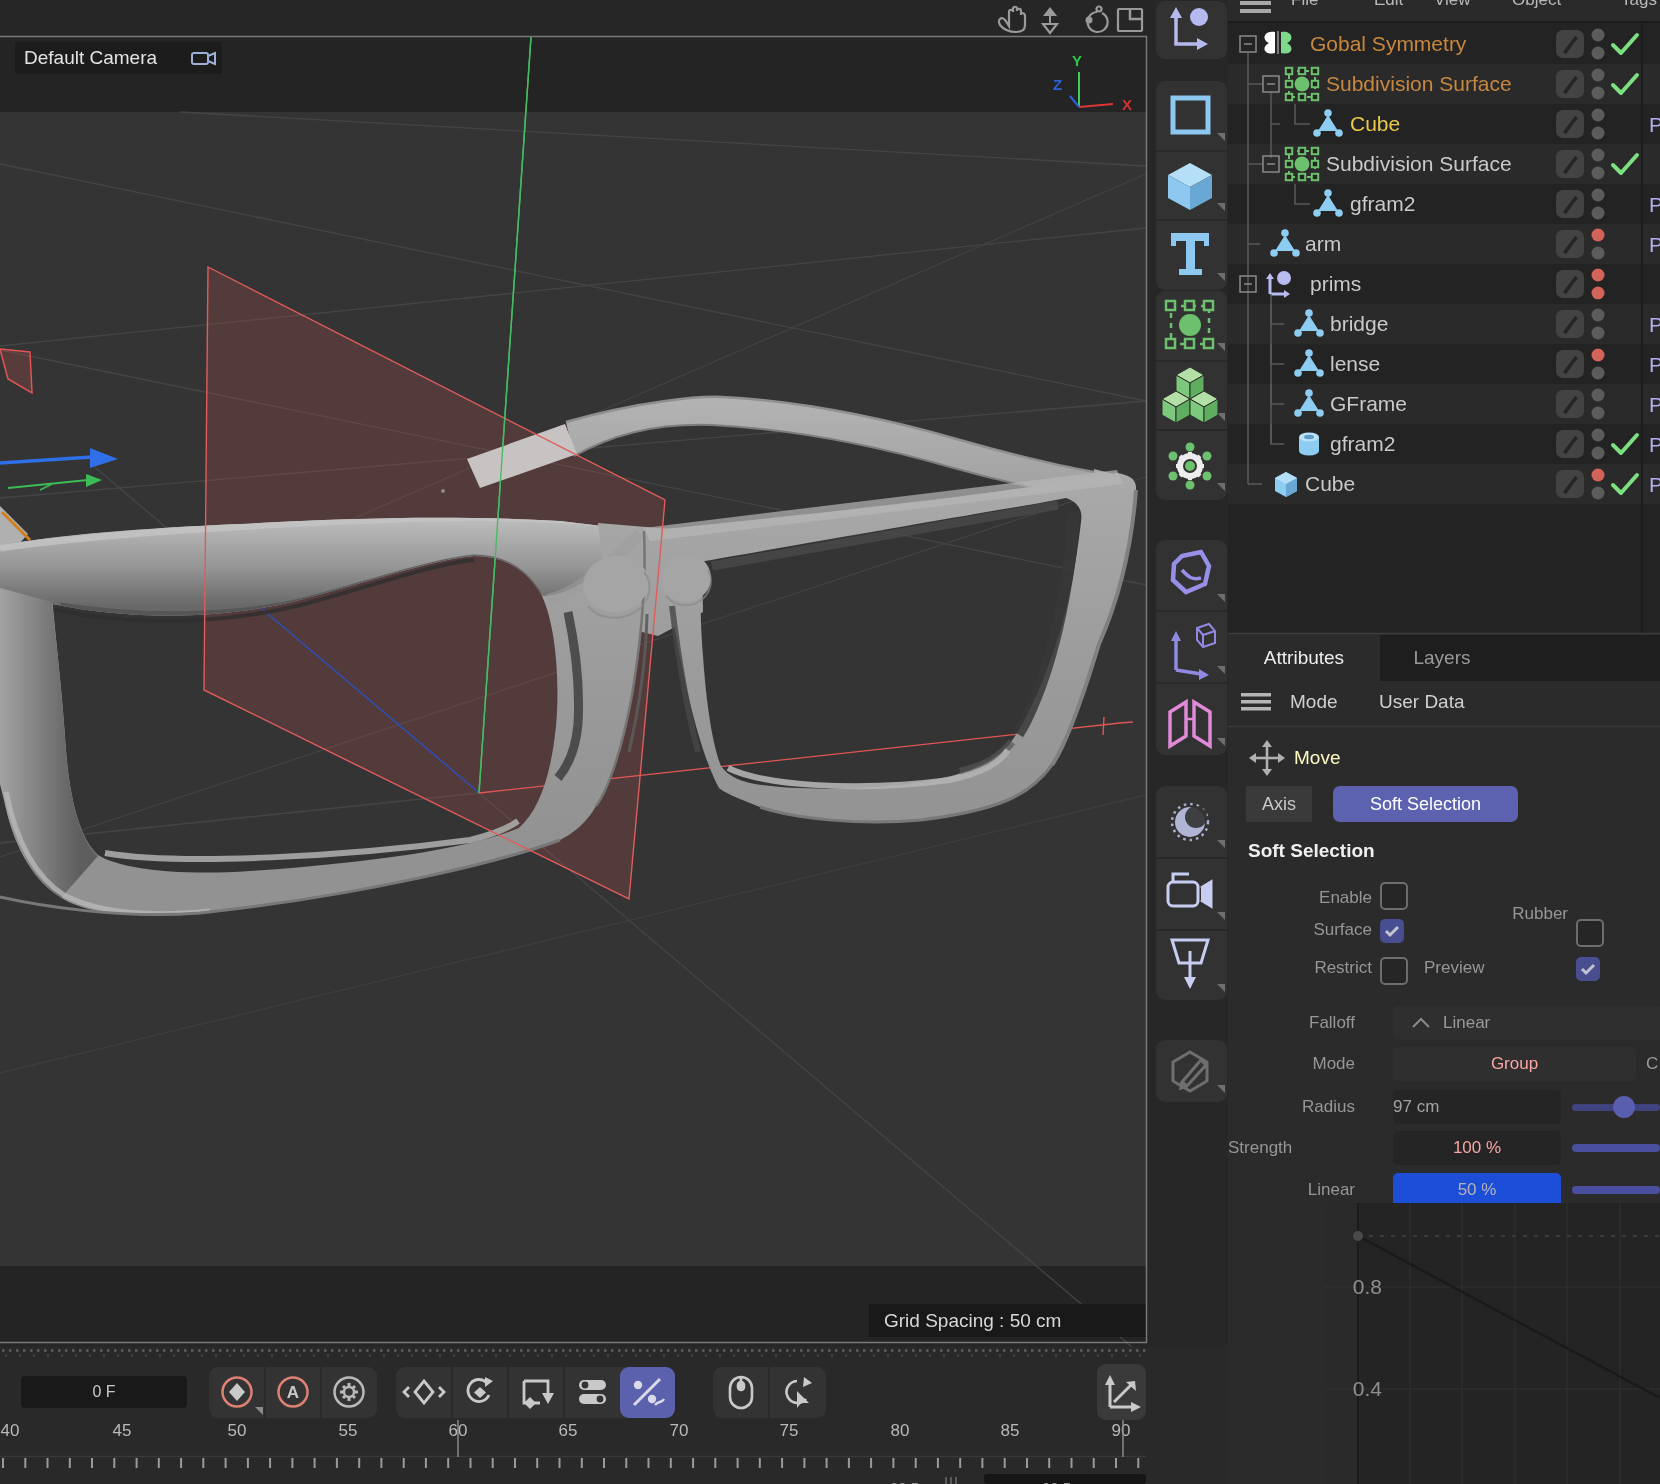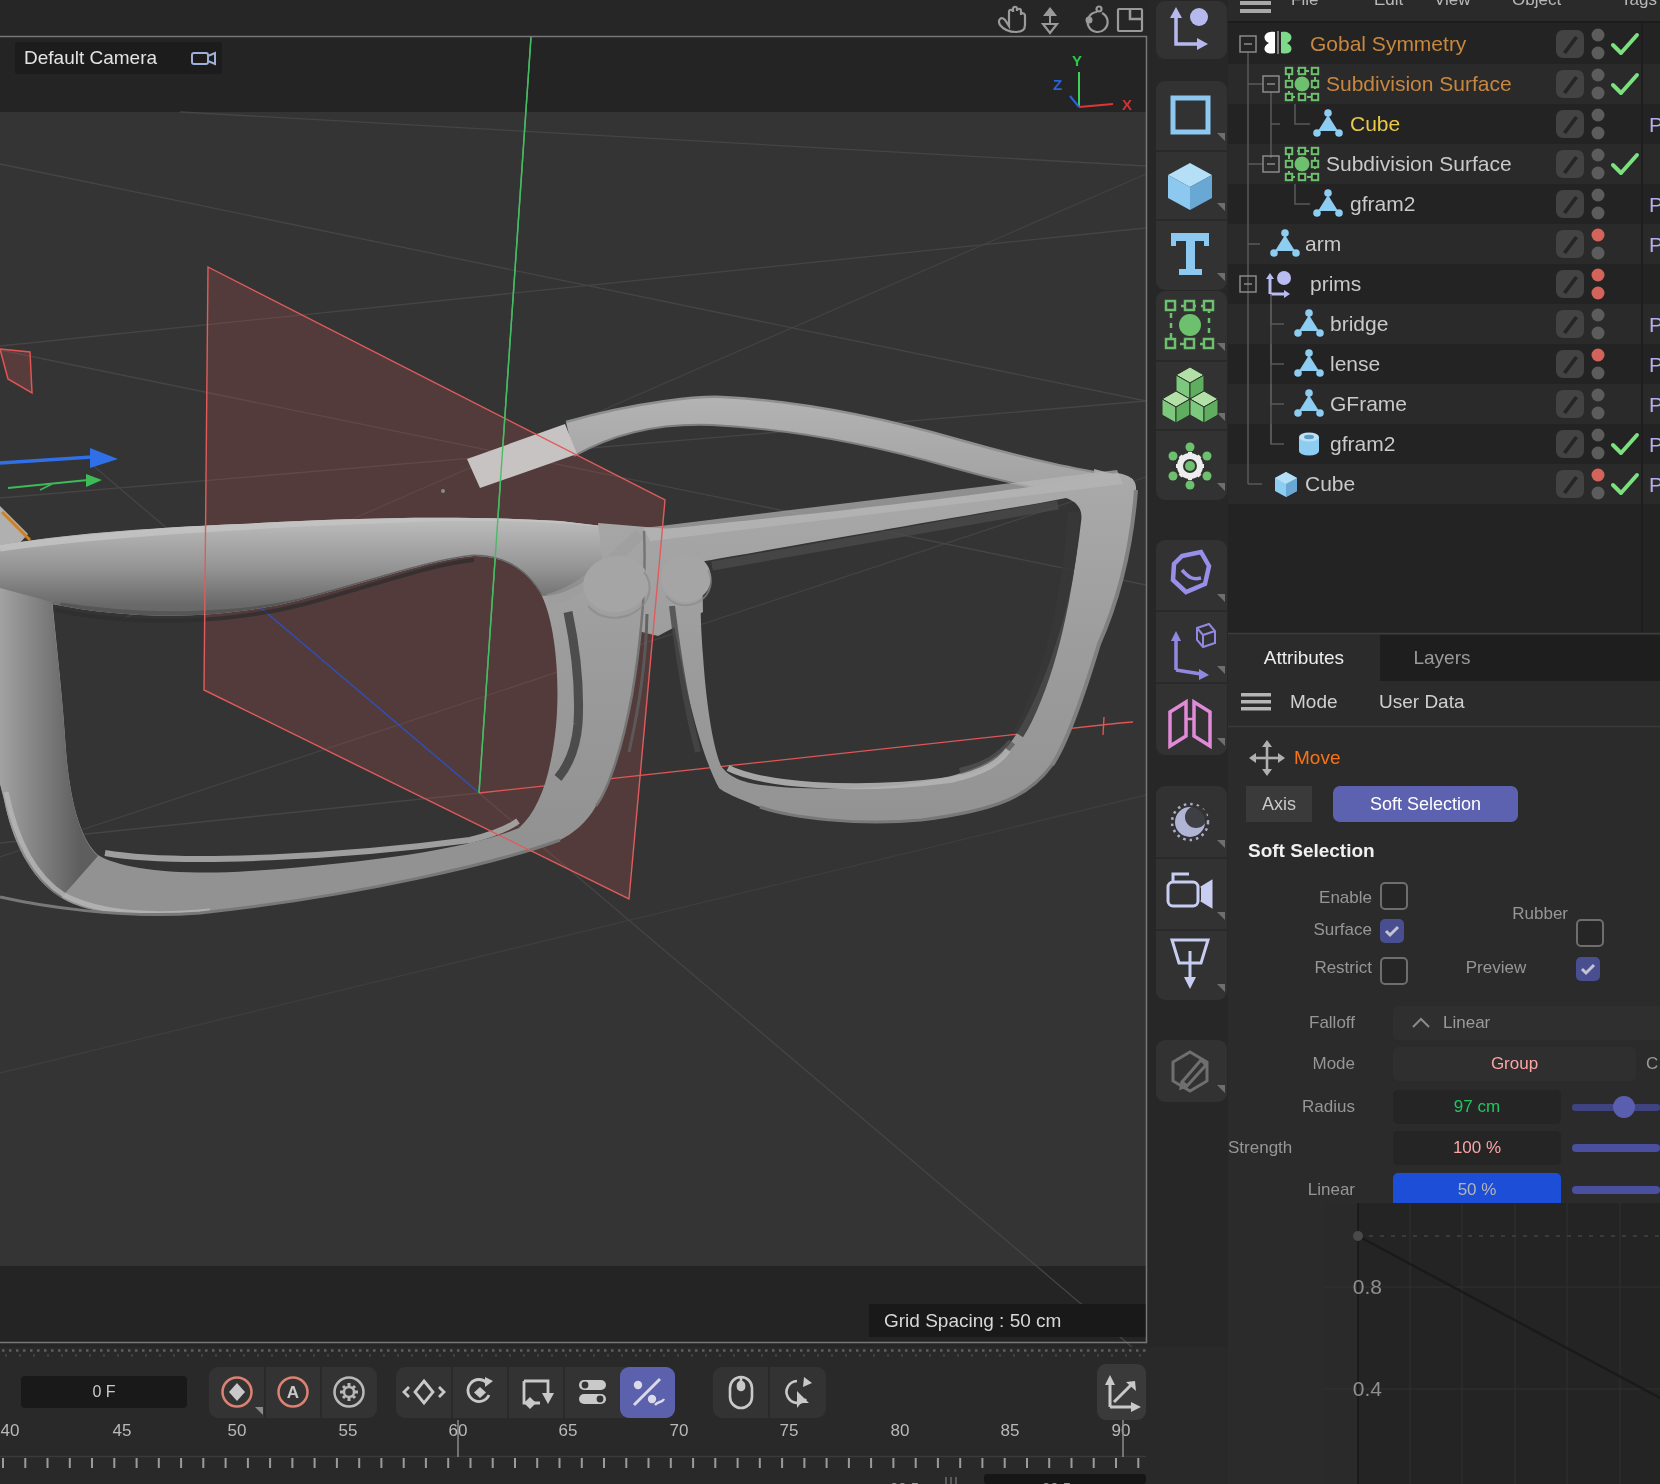--- a/index.html
+++ b/index.html
@@ -609,56 +609,56 @@
  <svg class="abs" style="left:21px;top:13px" width="36" height="36" viewBox="0 0 36 36">
   <g stroke="#b0b0b0" stroke-width="2.6" fill="#b0b0b0">
    <path d="M18,4 L18,32"></path>
         <path d="M4,18 L32,18"></path>
    <path d="M18,0 L13,7 L23,7 Z" stroke="none"></path>
         <path d="M18,36 L13,29 L23,29 Z" stroke="none"></path>
    <path d="M0,18 L7,13 L7,23 Z" stroke="none"></path>
         <path d="M36,18 L29,13 L29,23 Z" stroke="none"></path>
   </g>
  </svg>
- <div class="abs" style="left:66px;top:20px;font-size:19px;color:#f97316">Move</div>
+ <div class="abs" style="left:66px;top:20px;font-size:19px;color:#fef9c3">Move</div>
  <div class="abs" style="left:18px;top:59px;width:66px;height:36px;background:#3a3a3a;border-radius:0;color:#c8c8c8;font-size:18px;text-align:center;line-height:36px">Axis</div>
  <div class="abs" style="left:105px;top:59px;width:185px;height:36px;background:#5d62b0;border-radius:7px;color:#ffffff;font-size:18px;text-align:center;line-height:36px">Soft Selection</div>
  <div class="abs" style="left:20px;top:113px;font-size:19px;font-weight:bold;color:#f0f0f0">Soft Selection</div>
 
  <div class="abs" style="left:0;top:161px;width:144px;text-align:right">Enable</div>
  <div class="abs" style="left:152px;top:155px;width:24px;height:24px;background:#262626;border:2px solid #6e6e6e;border-radius:5px"></div>
  <div class="abs" style="left:0;top:193px;width:144px;text-align:right">Surface</div>
  <div class="abs" style="left:152px;top:192px;width:24px;height:24px;background:#494e91;border-radius:5px">
   <svg width="24" height="24" viewBox="0 0 24 24">
         <path d="M6,12 L10,16 L18,8" stroke="#c3c3d2" stroke-width="3" fill="none"></path>
       </svg>
     </div>
  <div class="abs" style="left:196px;top:177px;width:144px;text-align:right">Rubber</div>
  <div class="abs" style="left:348px;top:192px;width:24px;height:24px;background:#262626;border:2px solid #6e6e6e;border-radius:5px"></div>
  <div class="abs" style="left:0;top:231px;width:144px;text-align:right">Restrict</div>
  <div class="abs" style="left:152px;top:230px;width:24px;height:24px;background:#262626;border:2px solid #6e6e6e;border-radius:5px"></div>
- <div class="abs" style="left:196px;top:231px;width:144px;text-align:center">Preview</div>
+ <div class="abs" style="left:196px;top:231px;width:144px;text-align:left">Preview</div>
  <div class="abs" style="left:348px;top:230px;width:24px;height:24px;background:#494e91;border-radius:5px">
   <svg width="24" height="24" viewBox="0 0 24 24">
         <path d="M6,12 L10,16 L18,8" stroke="#c3c3d2" stroke-width="3" fill="none"></path>
       </svg>
     </div>
 
  <div class="abs" style="left:0;top:286px;width:127px;text-align:right">Falloff</div>
  <div class="abs" style="left:165px;top:279px;width:270px;height:34px;background:#2f2f2f;border-radius:5px">
    <svg class="abs" style="left:18px;top:11px" width="20" height="12" viewBox="0 0 20 12">
         <path d="M2,10 L10,2 L18,10" stroke="#8a8a8a" stroke-width="2" fill="none"></path>
       </svg>
    <span class="abs" style="left:50px;top:7px;color:#9a9a9a">Linear</span>
  </div>
  <div class="abs" style="left:0;top:327px;width:127px;text-align:right">Mode</div>
  <div class="abs" style="left:165px;top:320px;width:243px;height:34px;background:#2f2f2f;border-radius:5px;text-align:center;line-height:34px;color:#fca5a5">Group</div>
  <div class="abs" style="left:418px;top:327px;color:#9a9a9a">C</div>
  <div class="abs" style="left:0;top:370px;width:127px;text-align:right">Radius</div>
- <div class="abs" style="left:165px;top:363px;width:168px;height:34px;background:#252525;border-radius:5px;text-align:center;line-height:34px;color:#22c55e">97 cm</div>
+ <div class="abs" style="left:165px;top:363px;width:168px;height:34px;background:#252525;border-radius:5px;line-height:34px;color:#a3a3a3">97 cm</div>
  <div class="abs" style="left:344px;top:377px;width:88px;height:7px;background:#3f4380;border-radius:3px"></div>
  <div class="abs" style="left:385px;top:369px;width:22px;height:22px;background:#595fae;border-radius:11px"></div>
  <div class="abs" style="left:0;top:411px;width:127px;">Strength</div>
  <div class="abs" style="left:165px;top:404px;width:168px;height:34px;background:#252525;border-radius:5px;text-align:center;line-height:34px;color:#fca5a5">100 %</div>
  <div class="abs" style="left:344px;top:417px;width:88px;height:8px;background:#4b4fa0;border-radius:4px"></div>
  <div class="abs" style="left:0;top:453px;width:127px;text-align:right">Linear</div>
  <div class="abs" style="left:165px;top:446px;width:168px;height:34px;background:#1d4ed8;border-radius:5px;text-align:center;line-height:34px;color:#b5b5b5">50 %</div>
  <div class="abs" style="left:344px;top:459px;width:88px;height:8px;background:#4b4fa0;border-radius:4px"></div>
 
 </div>

